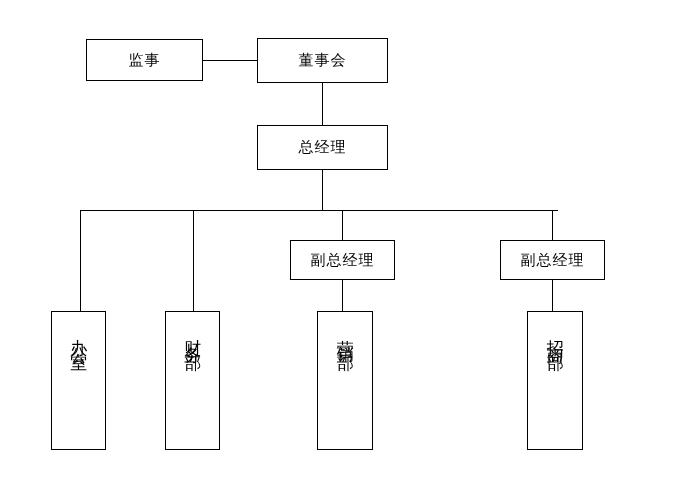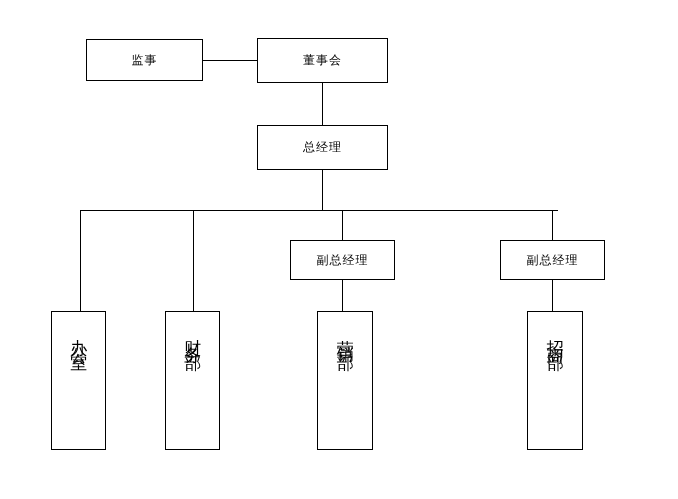--- a/index.html
+++ b/index.html
@@ -24,21 +24,21 @@
     box-sizing: border-box;
     border: 1px solid #000000;
     background: #ffffff;
     display: flex;
     align-items: center;
     justify-content: center;
     z-index: 2;
   }
   .node-label {
     color: #000000;
-    font-size: 12px;
+    font-size: 15px;
     line-height: 1.25;
     letter-spacing: 1px;
     white-space: nowrap;
     text-align: center;
   }
   
   .node.vertical .node-label {
     writing-mode: vertical-rl;
     text-orientation: upright;
     letter-spacing: 7px;

